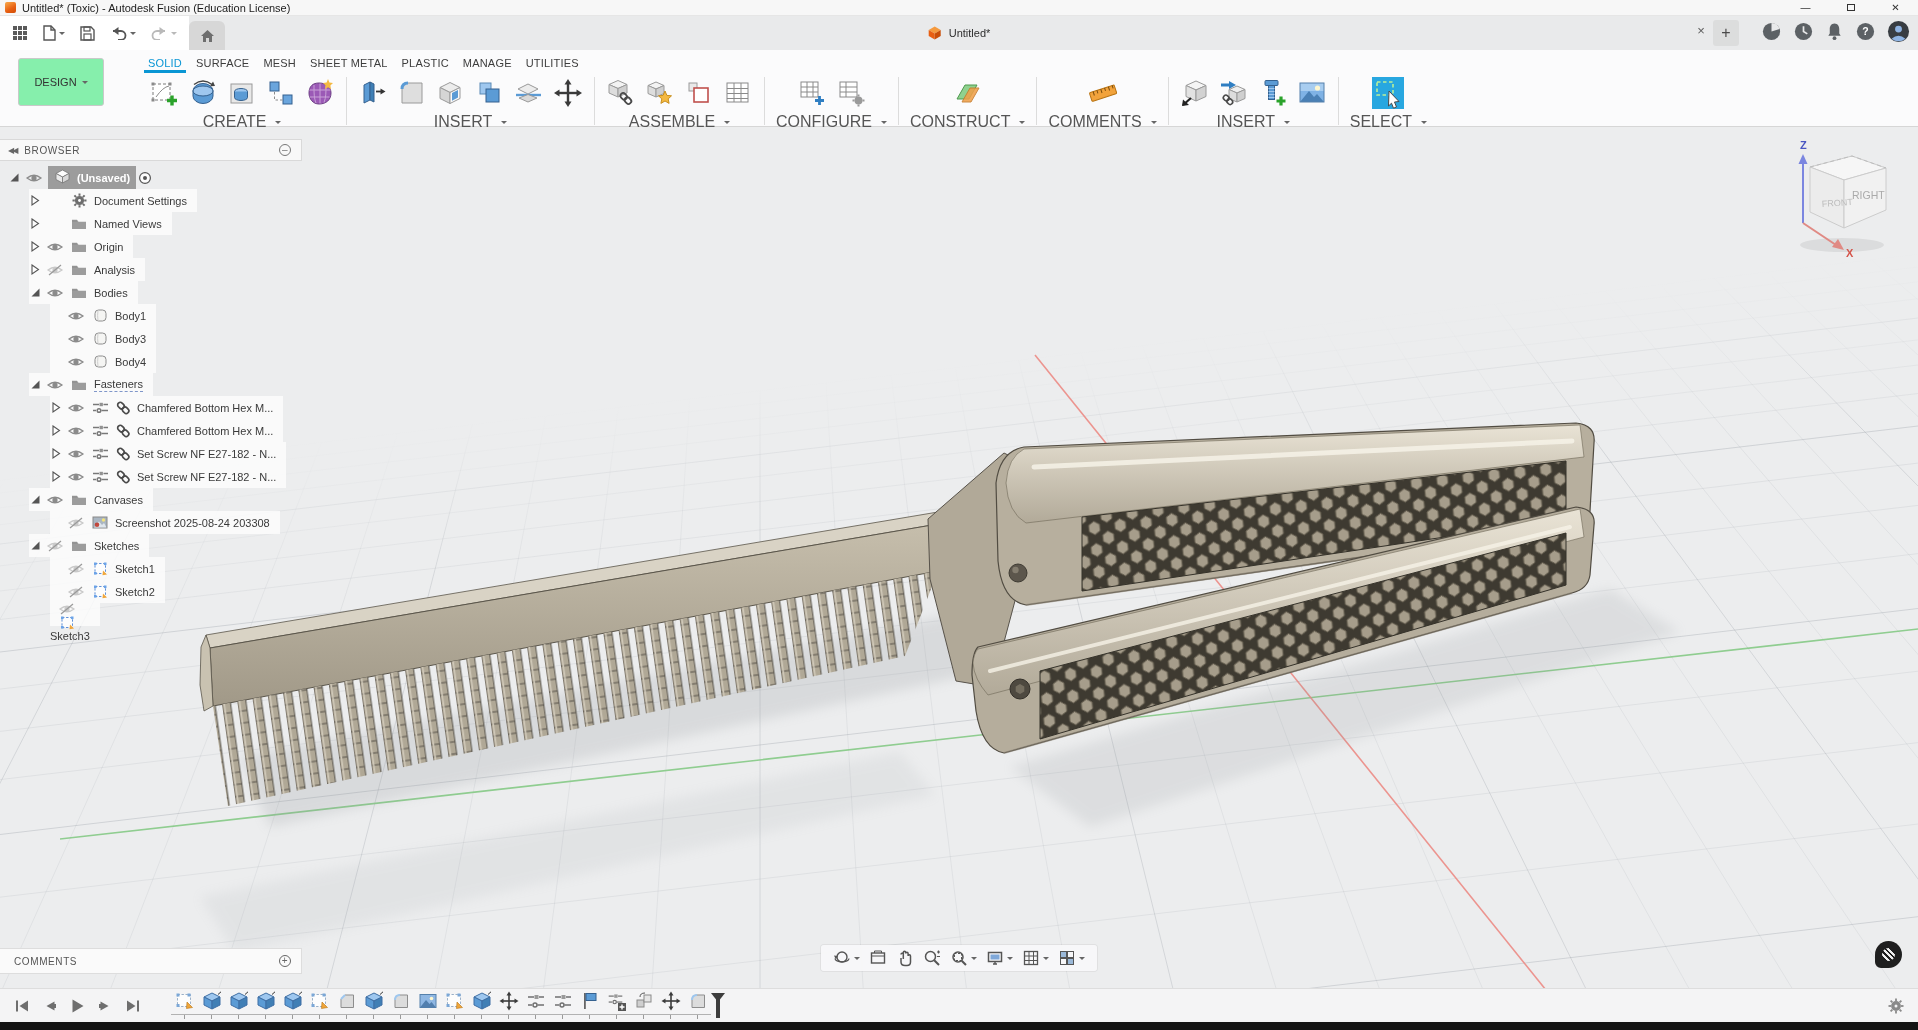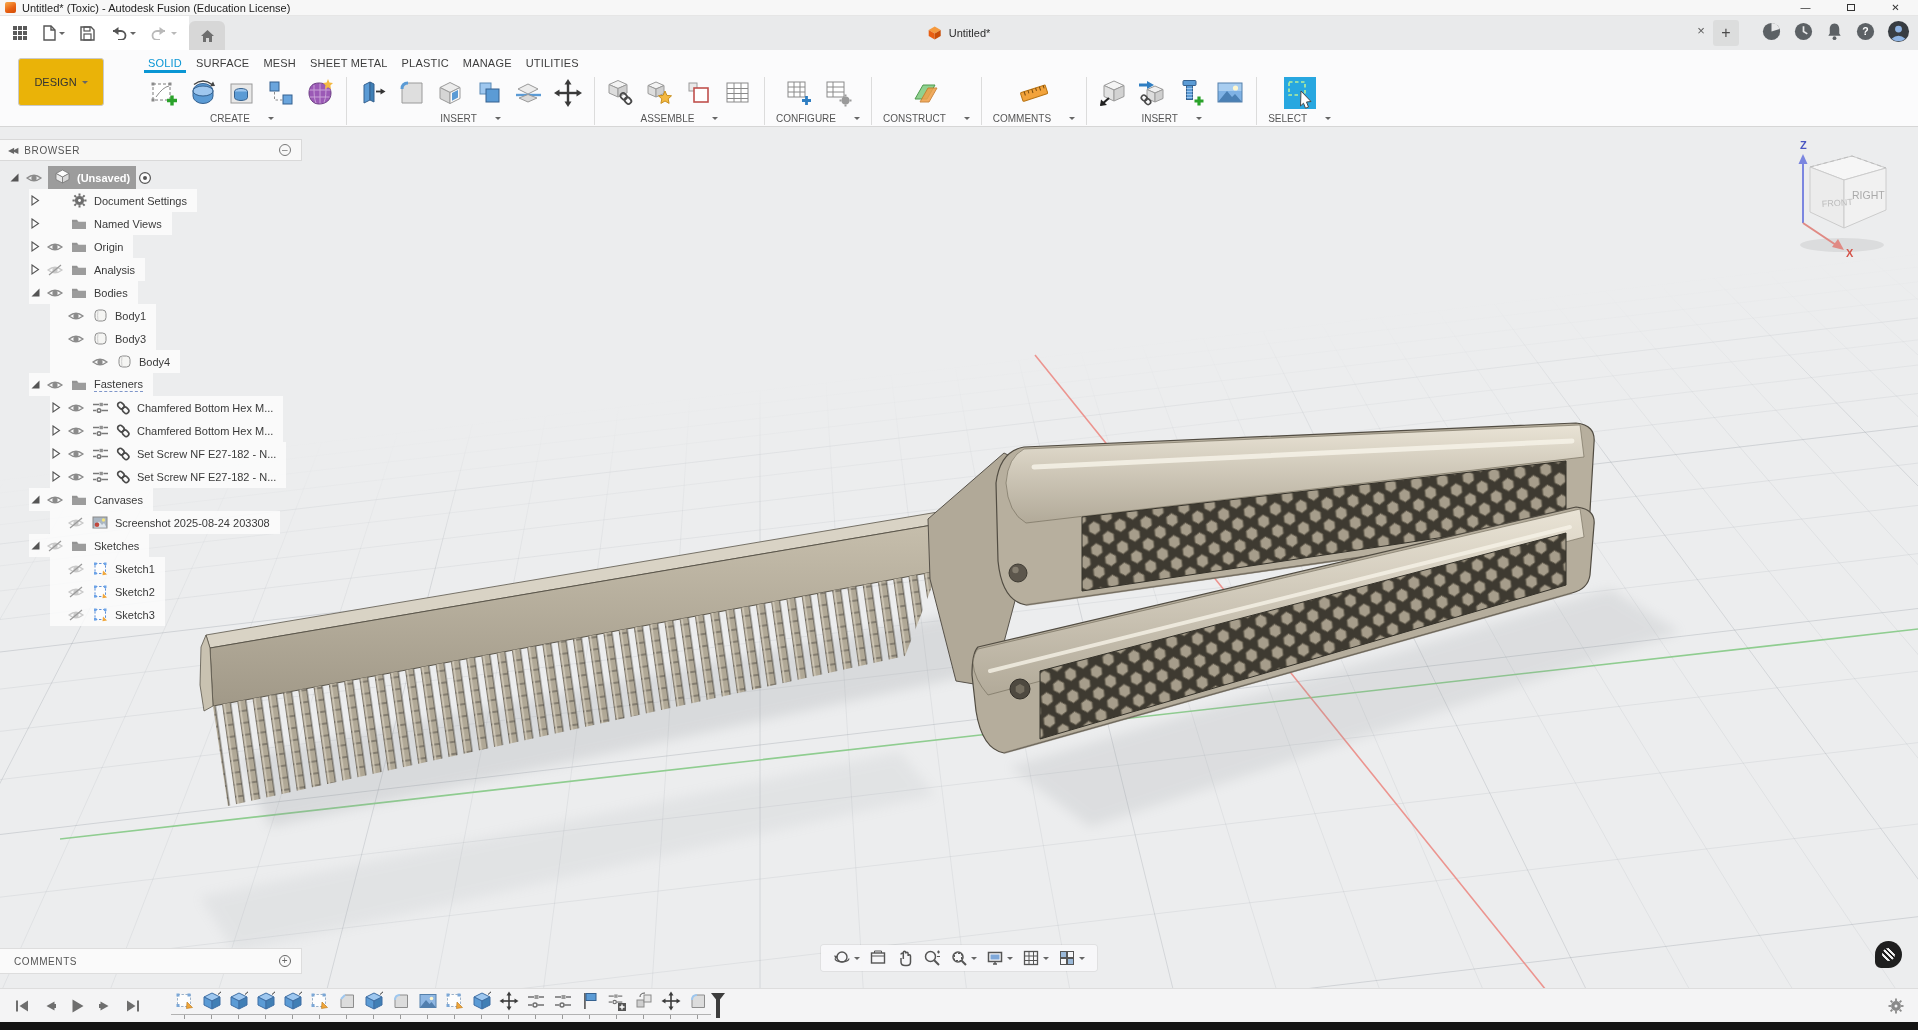--- a/index.html
+++ b/index.html
@@ -17,29 +17,29 @@
   .qico{display:flex;align-items:center;gap:3px;color:#555}
   .caret{width:0;height:0;border:3.5px solid transparent;border-top-color:#666;margin-top:3px;display:inline-block}
   .caret.lt{border-top-color:#b9b9b9}
   .home-tab{width:36px;height:29px;margin-top:5px;background:#d7d7d7;border-radius:6px 6px 0 0;display:flex;align-items:center;justify-content:center}
   .doctab{position:absolute;left:50%;transform:translateX(-50%);top:0;height:34px;display:flex;align-items:center;gap:7px;font-size:11px;color:#2e2e2e}
   .tab-close{position:absolute;left:1692px;top:7px;font-size:13px;color:#5c5c5c;width:18px;text-align:center}
   .tab-new{position:absolute;left:1713px;top:4px;width:26px;height:26px;background:#dcdddd;border-radius:3px;font-size:16px;color:#4a4a4a;text-align:center;line-height:25px}
   .qright{position:absolute;right:8px;top:0;height:34px;display:flex;align-items:center;gap:11px}
   
   .ribbon{height:77px;background:#fbfbfc;border-bottom:1px solid #d6d6d6;position:relative}
-  .design-btn{position:absolute;left:18px;top:8px;width:86px;height:48px;background:#eab308;border:1px solid #c9c9c9;border-radius:3px;display:flex;align-items:center;justify-content:center;gap:5px;font-size:11px;color:#333}
+  .design-btn{position:absolute;left:18px;top:8px;width:86px;height:48px;background:#86efac;border:1px solid #c9c9c9;border-radius:3px;display:flex;align-items:center;justify-content:center;gap:5px;font-size:11px;color:#333}
   .rtabs{position:absolute;left:148px;top:0;height:23px;display:flex;gap:14px;align-items:flex-end;font-size:11px;color:#3d3d3d}
   .rtab{padding-bottom:4px;position:relative;white-space:nowrap;letter-spacing:.2px}
   .rtab.active{color:#0a96d4}
   .rtab.active::after{content:"";position:absolute;left:-4px;right:-4px;bottom:0;height:3px;background:#0a96d4}
   .rgroups{position:absolute;left:138px;top:25px;display:flex;align-items:flex-start}
   .rgroup{display:flex;flex-direction:column;align-items:center;padding:0 11px}
   .rgroup .icons{height:36px;display:flex;gap:9px;align-items:center}
-  .rgroup .glabel{margin-top:2px;font-size:10px;color:#555;display:flex;align-items:center;gap:18px;white-space:nowrap}
+  .rgroup .glabel{margin-top:2px;font-size:16px;color:#555;display:flex;align-items:center;gap:9px;white-space:nowrap}
   .rsep{width:1px;background:#dcdcdc;height:48px;margin-top:2px}
   .ricon{display:flex}
   
   .viewport{position:relative;height:861px;background:#ecedee;overflow:hidden}
   .scene{position:absolute;left:0;top:0}
   
   .browser{position:absolute;left:0;top:12px;width:302px}
   .panelhead{height:22px;background:#f8f8f8;border:1px solid #d9d9d9;border-left:none;display:flex;align-items:center;font-size:10px;letter-spacing:.6px;color:#555}
   .panelhead .ph-coll{margin:0 8px 0 8px;color:#666;font-size:8px;letter-spacing:-2px}
   .ph-circle{margin-left:auto;margin-right:10px;width:12px;height:12px;border-radius:50%;border:1.4px solid #777;color:#777;font-size:10px;line-height:9px;text-align:center}
@@ -764,21 +764,21 @@
             </svg>
           </span>
           <span class="cell" style="width: 20px;">
             <svg width="15" height="15" viewBox="0 0 15 15">
               <rect x="2" y="2" width="11" height="11" rx="3.5" fill="#f5f5f3" stroke="#8e8e8e"></rect>
               <path d="M5,2.5 Q4.2,7.5 5,12.5" stroke="#cfcfcf" fill="none"></path>
             </svg>
           </span>
           <span class="lab">Body3</span>
         </div>
-        <div class="trow" style="margin-left: 50px; padding-left: 24px;">
+        <div class="trow" style="margin-left: 50px;">
           <span class="cell" style="width: 12px;"></span>
           <span class="cell" style="width: 18px;">
             <svg width="16" height="12" viewBox="0 0 16 12">
               <path d="M1,6 Q8,0.5 15,6 Q8,11.5 1,6 Z" fill="none" stroke="#8b8b8b" stroke-width="1.3"></path>
               <circle cx="8" cy="6" r="2.6" fill="#8b8b8b"></circle>
             </svg>
           </span>
           <span class="cell" style="width: 20px;">
             <svg width="15" height="15" viewBox="0 0 15 15">
               <rect x="2" y="2" width="11" height="11" rx="3.5" fill="#f5f5f3" stroke="#8e8e8e"></rect>
@@ -1044,21 +1044,21 @@
             <svg width="15" height="15" viewBox="0 0 15 15">
               <rect x="2" y="2.5" width="10.5" height="10" fill="#fdfdfd" stroke="#5f8fd6" stroke-dasharray="2.4 1.7"></rect>
               <rect x="1" y="1.5" width="2.6" height="2.6" fill="#6ba3e8"></rect>
               <rect x="10.9" y="1.5" width="2.6" height="2.6" fill="#6ba3e8"></rect>
               <rect x="1" y="11" width="2.6" height="2.6" fill="#6ba3e8"></rect>
               <path d="M10,9.5 L14,13.5 L9.5,14.2 Z" fill="#f0a63a"></path>
             </svg>
           </span>
           <span class="lab">Sketch2</span>
         </div>
-        <div class="trow" style="margin-left: 50px;">
+        <div class="trow" style="margin-left: 50px; flex-direction: column;">
           <span class="cell" style="width: 12px;"></span>
           <span class="cell" style="width: 18px;">
             <svg width="16" height="12" viewBox="0 0 16 12">
               <g opacity=".5">
                 <path d="M1,6 Q8,0.5 15,6 Q8,11.5 1,6 Z" fill="none" stroke="#9a9a9a" stroke-width="1.3"></path>
                 <circle cx="8" cy="6" r="2.6" fill="#9a9a9a"></circle>
               </g>
               <line x1="2" y1="11" x2="14" y2="1" stroke="#9a9a9a" stroke-width="1.2"></line>
             </svg>
           </span>

